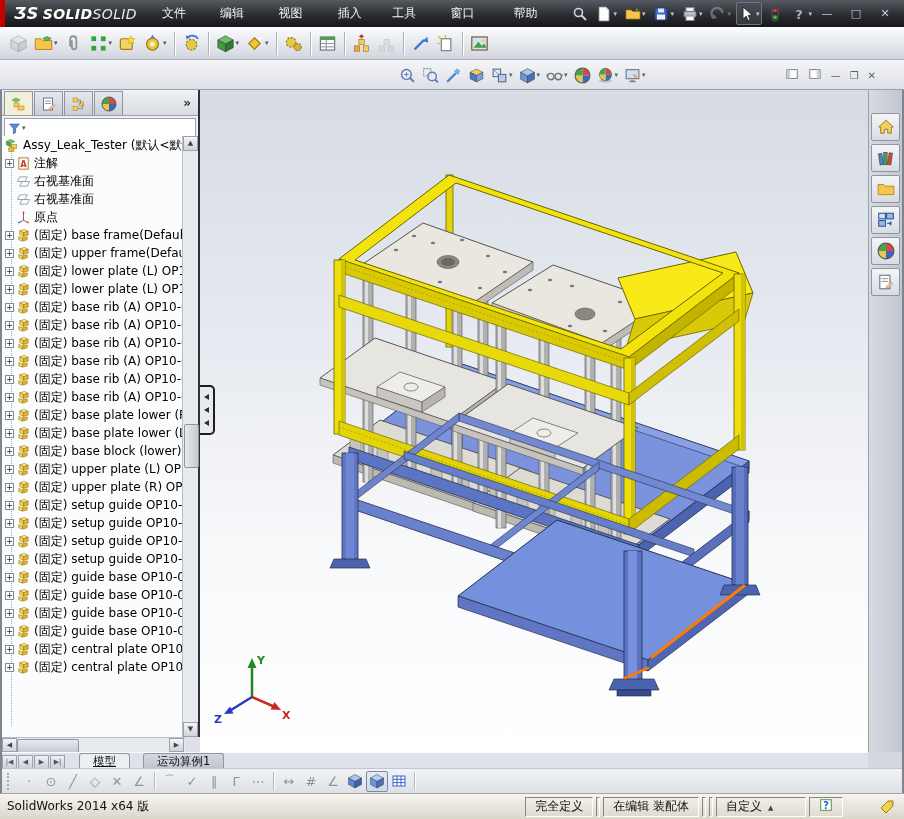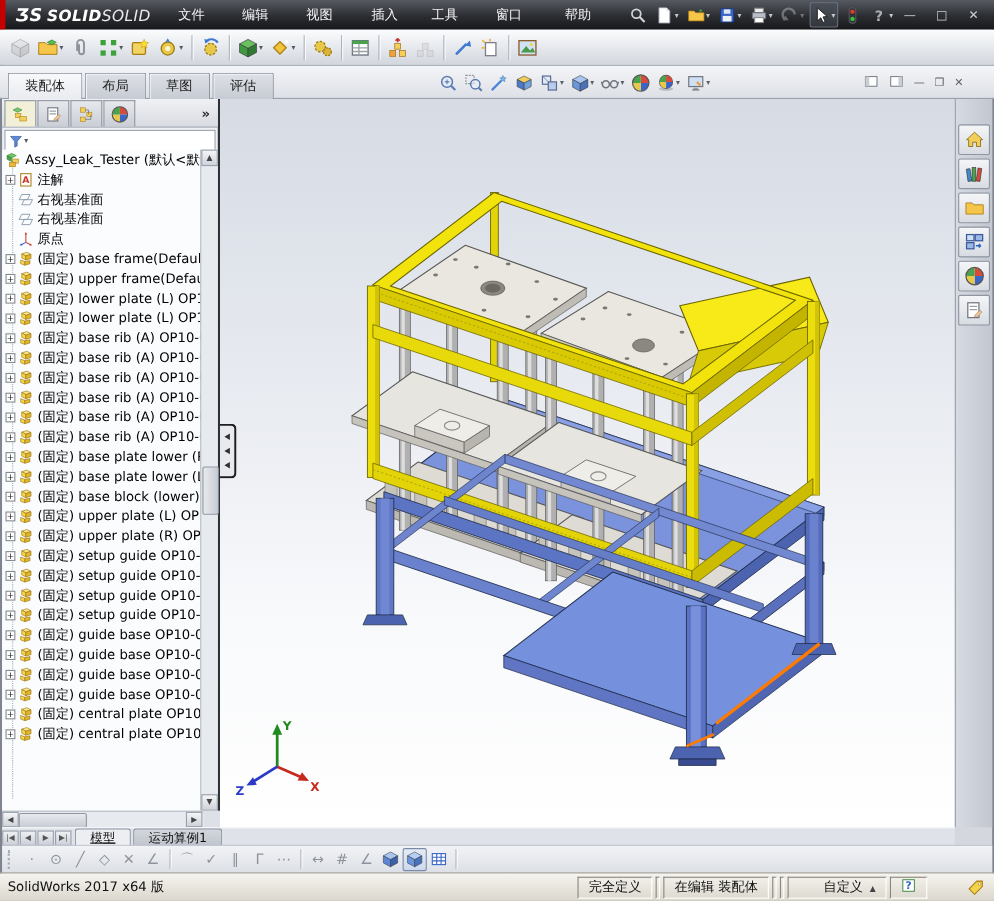--- a/index.html
+++ b/index.html
@@ -96,37 +96,37 @@
   .tpbtn{width:27px;height:26px;margin:3px auto 0 auto;border:1px solid #8f96a2;border-radius:2px;
     background:linear-gradient(#f4f5f7,#d8dce2);display:flex;align-items:center;justify-content:center}
   .tpbtn .ic svg{width:18px;height:18px}
   #taskpane .pad{height:20px}
   
   #doctabs{position:absolute;left:2px;top:752px;width:866px;height:16px;background:#dfe2e8;
     border-top:1px solid #fbfcfd;display:flex;align-items:flex-end}
   .navbtn{width:15px;height:14px;margin-right:1px;background:linear-gradient(#eef0f3,#cdd1d8);
     border:1px solid #9aa1ad;box-sizing:border-box;font-size:7px;color:#555;text-align:center;line-height:12px}
   .dtab{height:15px;padding:0 13px;line-height:15px;font-size:11.5px;color:#111;
-    background:linear-gradient(#d4d7dd,#bfc4cc);border:1px solid #8f96a2;border-bottom:none;border-radius:3px 3px 0 0;margin-left:2px}
+    background:linear-gradient(#d4d7dd,#bfc4cc);border:1px solid #8f96a2;border-bottom:none;border-radius:3px 3px 0 0;margin-left:13px}
   .dtab.active{background:#eceef1;text-decoration:underline}
   
   #sketchbar{position:absolute;left:2px;top:768px;width:900px;height:25px;
     background:linear-gradient(#f2f3f6,#dde0e6);border-top:1px solid #c2c7cf;box-sizing:border-box;
     display:flex;align-items:center;color:#8d939c}
   #grip{width:3px;height:17px;margin:0 6px 0 5px;border-left:2px dotted #a9aeb6}
   .skg{width:22px;text-align:center;font-size:13px;color:#8d939c}
   .skbtn{width:22px;height:21px;display:flex;align-items:center;justify-content:center}
   .skbtn .ic svg{width:16px;height:16px}
   .skbtn.pressed{border:1px solid #7a8aa8;background:linear-gradient(#e4ebf6,#cdd9ec);border-radius:2px;box-sizing:border-box}
   .ssep{width:1px;height:18px;background:#b3b8c2;box-shadow:1px 0 0 #fff;margin:0 4px}
   
   #statusbar{position:absolute;left:0;top:793px;width:904px;height:26px;box-sizing:border-box;
     background:linear-gradient(#f6f4ef,#dbd7cd);border-top:1px solid #a9a59a;display:flex;align-items:center;color:#111}
   #statusleft{margin-left:7px}
-  .sfield{height:18px;line-height:17px;padding:0 9px;margin-left:3px;text-align:right;
+  .sfield{height:18px;line-height:17px;padding:0 9px;margin-left:3px;text-align:left;
     border:1px solid;border-color:#8a867c #ffffff #ffffff #8a867c;white-space:nowrap}
   .sfield.thin{width:2px;padding:0}
   .sfield .ic svg{width:14px;height:14px;vertical-align:-3px}
   #statusfields{margin-left:auto;display:flex;align-items:center}
   .upar{font-size:7px;color:#444;margin-left:6px}
   #tagwrap{width:52px;display:flex;justify-content:flex-end;margin-right:9px}
   #tagwrap .ic svg{width:16px;height:16px}
 </style>
 </head>
 <body>
@@ -387,26 +387,20 @@
         <svg viewBox="0 0 16 16">
           <rect x="1.5" y="2.5" width="13" height="11" fill="#cfe3f5" stroke="#8a5a2a"></rect>
           <polygon points="3,11.5 7,6.5 10,10 12,8 14,11.5" fill="#4a9a4a"></polygon>
           <circle cx="11" cy="5.5" r="1.3" fill="#f2d44a"></circle>
         </svg>
       </span>
     </div>
   </div>
 
 <div id="band">
-  <div id="cmdtabs">
-      <div class="ctab active">装配体</div>
-      <div class="ctab">布局</div>
-      <div class="ctab">草图</div>
-      <div class="ctab">评估</div>
-    </div>
   <div id="hud">
       <div class="hudbtn">
         <span class="ic">
           <svg viewBox="0 0 16 16">
             <circle cx="7" cy="7" r="4.6" fill="#e8eef8" fill-opacity=".6" stroke="#5a7ab0" stroke-width="1.3"></circle>
             <line x1="10.4" y1="10.4" x2="14" y2="14" stroke="#5a7ab0" stroke-width="1.8"></line>
             <path d="M5,7h4M7,5v4" stroke="#5a7ab0" stroke-width=".9"></path>
           </svg>
         </span>
       </div>
@@ -1329,21 +1323,21 @@
           <line x1="2" y1="9.6" x2="14" y2="9.6" stroke="#3a66c8"></line>
           <line x1="6" y1="3" x2="6" y2="13" stroke="#3a66c8"></line>
           <line x1="10" y1="3" x2="10" y2="13" stroke="#3a66c8"></line>
         </svg>
       </span>
     </div>
     <div class="ssep"></div>
   </div>
 
 <div id="statusbar">
-  <span id="statusleft">SolidWorks 2017 x64 版</span>
+  <span id="statusleft">SolidWorks 2014 x64 版</span>
   <div id="statusfields">
       <div class="sfield">完全定义</div>
       <div class="sfield thin"></div>
       <div class="sfield">在编辑 装配体</div>
       <div class="sfield thin"></div>
       <div class="sfield thin"></div>
       <div class="sfield" style="min-width:70px">自定义<span class="upar">▲</span></div>
       <div class="sfield"><span class="ic">
           <svg viewBox="0 0 16 16">
             <rect x="2" y="2" width="12" height="12" fill="#fff" stroke="#3a8a3a"></rect>

